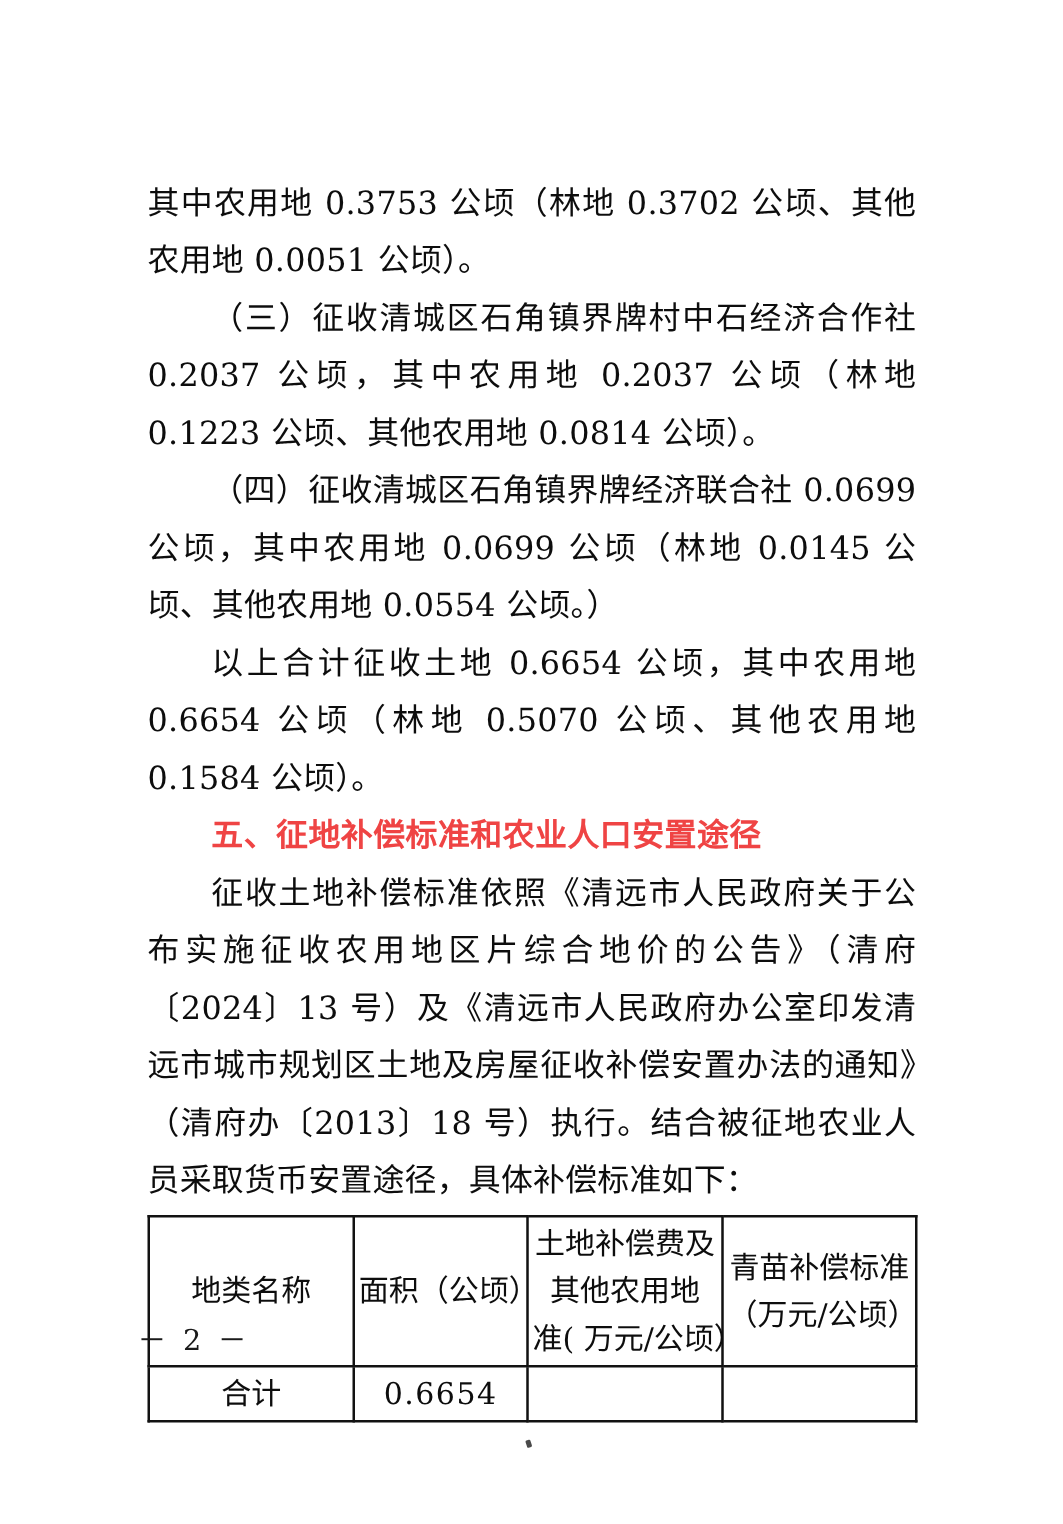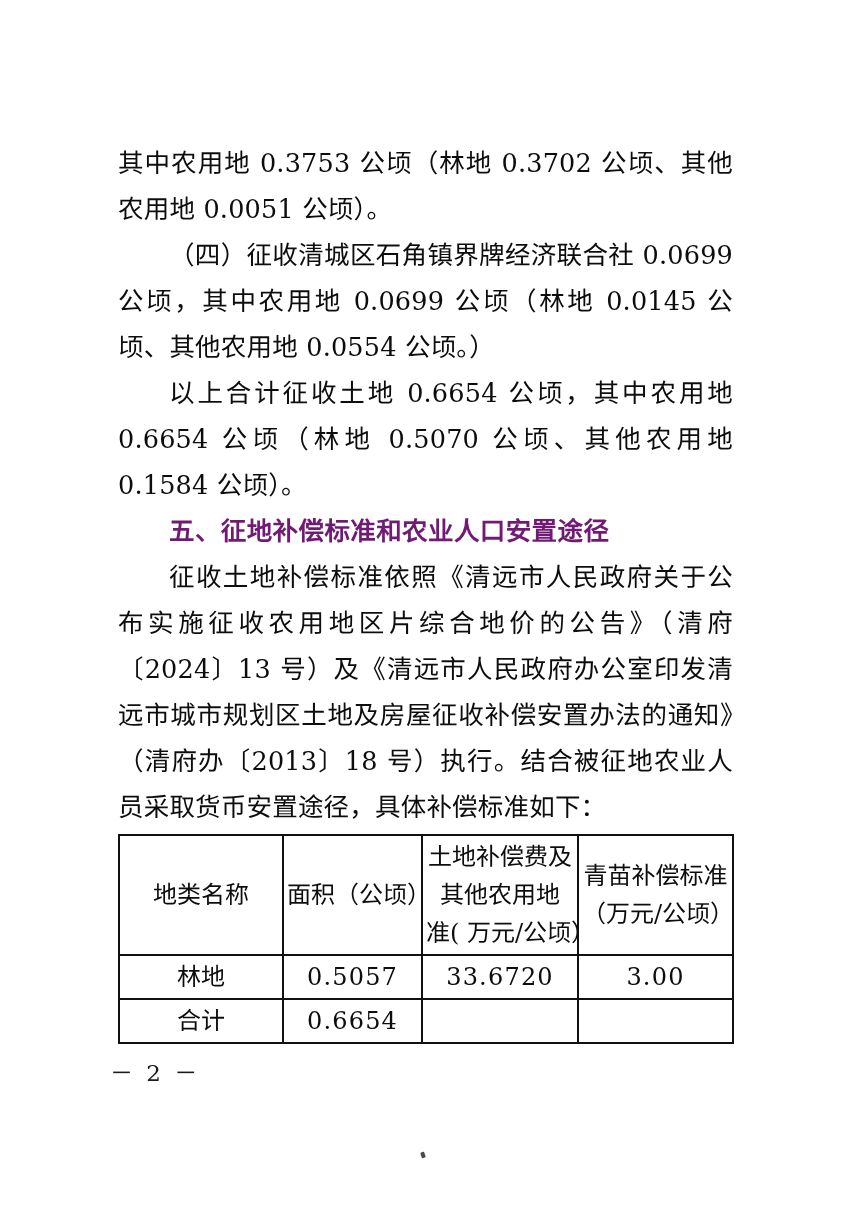--- a/index.html
+++ b/index.html
@@ -50,21 +50,21 @@
   }
 
   .heading {
     font-size: 25.5px;
     line-height: 46px;
     font-weight: bold;
     text-indent: 51px;
     margin: 0;
     letter-spacing: 0.4px;
     font-family: "DejaVu Sans", "Liberation Sans", sans-serif;
-    color: #701a75;
+    color: #ef4444;
   }
 
   
   .table-wrap {
     margin-top: 4px;
     margin-left: 0px;
     width: 614px;
   }
   table.comp {
     border-collapse: collapse;
@@ -136,20 +136,21 @@
 </style>
 </head>
 <body>
 
 <div class="page">
 
   <div class="content">
 
     <p class="para">其中农用地 0.3753 公顷（林地 0.3702 公顷、其他农用地 0.0051 公顷）。</p>
 
+    <p class="para indent">（三）征收清城区石角镇界牌村中石经济合作社 0.2037 公顷，其中农用地 0.2037 公顷（林地 0.1223 公顷、其他农用地 0.0814 公顷）。</p>
 
     <p class="para indent">（四）征收清城区石角镇界牌经济联合社 0.0699 公顷，其中农用地 0.0699 公顷（林地 0.0145 公顷、其他农用地 0.0554 公顷。）</p>
 
     <p class="para indent">以上合计征收土地 0.6654 公顷，其中农用地 0.6654 公顷（林地 0.5070 公顷、其他农用地 0.1584 公顷）。</p>
 
     <h2 class="heading">五、征地补偿标准和农业人口安置途径</h2>
 
     <p class="para indent">征收土地补偿标准依照《清远市人民政府关于公布实施征收农用地区片综合地价的公告》（清府〔2024〕13 号）及《清远市人民政府办公室印发清远市城市规划区土地及房屋征收补偿安置办法的通知》（清府办〔2013〕18 号）执行。结合被征地农业人员采取货币安置途径，具体补偿标准如下：</p>
 
     <div class="table-wrap">
@@ -182,26 +183,20 @@
             <th>
               <span class="th-lines">
                   <span>青苗补偿标准</span>
                   <span>（万元/公顷）</span>
                 </span>
             </th>
           </tr>
         </thead>
         <tbody>
           <tr>
-            <td class="datacell">林地</td>
-            <td class="datacell num">0.5057</td>
-            <td class="datacell num">33.6720</td>
-            <td class="datacell num">3.00</td>
-          </tr>
-          <tr>
             <td class="datacell">合计</td>
             <td class="datacell num">0.6654</td>
             <td class="datacell num"></td>
             <td class="datacell num"></td>
           </tr>
         </tbody>
       </table>
     </div>
 
   </div>

